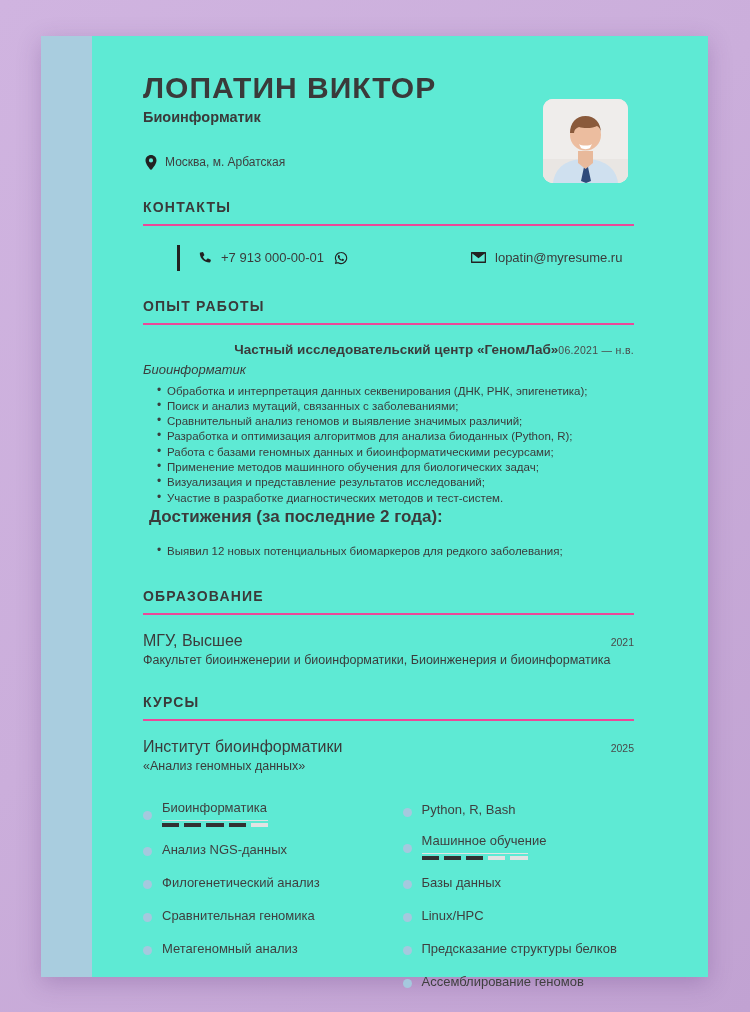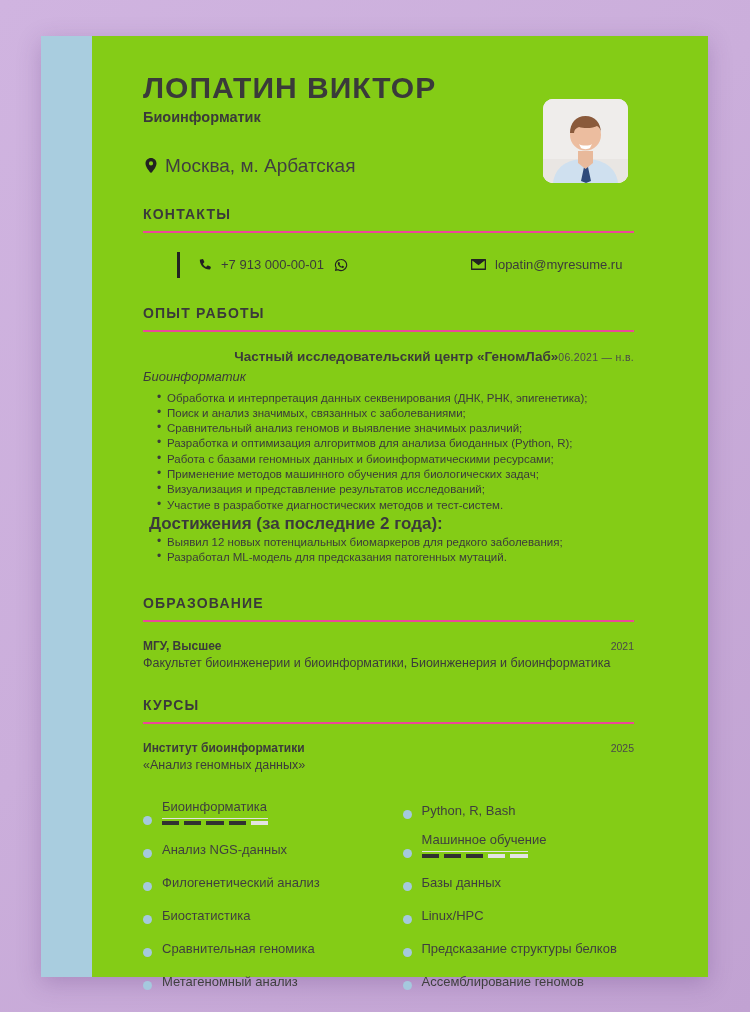--- a/index.html
+++ b/index.html
@@ -7,39 +7,39 @@
   body {
     font-family: "Liberation Sans", "DejaVu Sans", sans-serif;
     background: linear-gradient(135deg, #d0b4e0 0%, #cbaedb 45%, #c1a2d2 100%);
     position: relative;
     overflow: hidden;
     color:#3b3b3b;
   }
   .page {
     position:absolute; left:41px; top:36px;
     width:667px; height:941px;
-    background:#84cc16;
+    background:#5eead4;
     box-shadow: 0 6px 22px rgba(80,40,110,0.25);
   }
   .stripe {
     position:absolute; left:0; top:0; bottom:0;
     width:51px; background:#a9cddf;
   }
   .content {
     position:absolute; left:102px; top:0; right:74px; bottom:0;
     padding-top:36px;
   }
 
   
   .person-name {
     font-size:30px; font-weight:bold; letter-spacing:1px;
     color:#3a3a3a; line-height:1.05;
   }
   .person-title { font-size:14.5px; font-weight:bold; margin-top:5px; color:#3a3a3a; }
-  .location-row { display:flex; align-items:center; gap:7px; margin-top:30px; font-size:19px; color:#3f3f3f; }
+  .location-row { display:flex; align-items:center; gap:7px; margin-top:30px; font-size:12px; color:#3f3f3f; }
   .photo {
     position:absolute; top:27px; right:6px;
     width:85px; height:84px; border-radius:10px; overflow:hidden;
     background:#efedeb; box-shadow:0 0 0 1px #e4e2e0 inset;
   }
 
   
   .section-title {
     font-size:14px; font-weight:bold; letter-spacing:1.2px;
     color:#3a3a3a;
@@ -67,27 +67,27 @@
   .company { font-size:13.5px; font-weight:bold; }
   .daterange { font-size:10.5px; color:#4a4a4a; letter-spacing:0.3px; white-space:nowrap; }
   .position { font-style:italic; font-size:13px; margin-top:5px; }
   ul.duties { margin-top:8px; margin-left:14px; list-style:none; }
   ul.duties li { font-size:11.5px; line-height:1.16; margin-bottom:2px; position:relative; padding-left:10px; }
   ul.duties li::before { content:"•"; position:absolute; left:0; top:-1px; font-size:12px; }
   .achievements-label { font-size:17px; font-weight:bold; margin-left:6px; margin-top:2px; }
 
   
   .entry-head { display:flex; justify-content:space-between; align-items:baseline; margin-top:17px; }
-  .entry-name { font-size:12px; font-weight:bold; }
+  .entry-name { font-size:16px; font-weight:normal; }
   .entry-sub { font-size:12.5px; margin-top:3px; }
   .year { font-size:10.5px; color:#4a4a4a; white-space:nowrap; }
 
   
   .skills-grid { display:grid; grid-template-columns:1fr 1fr; column-gap:28px; margin-top:16px; }
-  .skill-item { display:flex; align-items:flex-end; gap:10px; margin-bottom:13px; min-height:20px; }
+  .skill-item { display:flex; align-items:center; gap:10px; margin-bottom:13px; min-height:20px; }
   .skill-dot { width:9px; height:9px; border-radius:50%; background:#a5c9de; flex:none; margin-top:4px; }
   .skill-body { display:flex; flex-direction:column; }
   .skill-label { font-size:13px; color:#3f3f3f; line-height:1.25; }
   .skill-bar { display:flex; gap:5px; margin-top:3px; border-top:1px solid #e2e2e2; padding-top:2px; width:106px; }
   .seg { height:4px; flex:1; }
   .seg-filled { background:#313131; }
   .seg-empty { background:#e3e3e3; }
 
   .icon-dark { fill:#222; }
 </style>
@@ -154,32 +154,31 @@
 
     <div class="sec">
       <div class="section-title">ОПЫТ РАБОТЫ</div>
       <div class="exp-head">
         <span class="company">Частный исследовательский центр «ГеномЛаб»</span>
         <span class="daterange">06.2021 — н.в.</span>
       </div>
       <div class="position">Биоинформатик</div>
       <ul class="duties">
         <li>Обработка и интерпретация данных секвенирования (ДНК, РНК, эпигенетика);</li>
-        <li>Поиск и анализ значимых, связанных с заболеваниями;</li>
+        <li>Поиск и анализ мутаций, связанных с заболеваниями;</li>
         <li>Сравнительный анализ геномов и выявление значимых различий;</li>
         <li>Разработка и оптимизация алгоритмов для анализа биоданных (Python, R);</li>
         <li>Работа с базами геномных данных и биоинформатическими ресурсами;</li>
         <li>Применение методов машинного обучения для биологических задач;</li>
         <li>Визуализация и представление результатов исследований;</li>
         <li>Участие в разработке диагностических методов и тест-систем.</li>
       </ul>
       <div class="achievements-label">Достижения (за последние 2 года):</div>
-      <ul class="duties" style="margin-top:2px;">
+      <ul class="duties" style="margin-top:18px;">
         <li>Выявил 12 новых потенциальных биомаркеров для редкого заболевания;</li>
-        <li>Разработал ML-модель для предсказания патогенных мутаций.</li>
       </ul>
     </div>
 
     <div class="sec" style="margin-top:30px;">
       <div class="section-title">ОБРАЗОВАНИЕ</div>
       <div class="entry-head">
         <span class="entry-name">МГУ, Высшее</span>
         <span class="year">2021</span>
       </div>
       <div class="entry-sub">Факультет биоинженерии и биоинформатики, Биоинженерия и биоинформатика</div>
@@ -213,24 +212,20 @@
           <div class="skill-item">
               <span class="skill-dot"></span>
               <span class="skill-label">Анализ NGS-данных</span>
             </div>
           <div class="skill-item">
               <span class="skill-dot"></span>
               <span class="skill-label">Филогенетический анализ</span>
             </div>
           <div class="skill-item">
               <span class="skill-dot"></span>
-              <span class="skill-label">Биостатистика</span>
-            </div>
-          <div class="skill-item">
-              <span class="skill-dot"></span>
               <span class="skill-label">Сравнительная геномика</span>
             </div>
           <div class="skill-item">
               <span class="skill-dot"></span>
               <span class="skill-label">Метагеномный анализ</span>
             </div>
         </div>
         <div>
           <div class="skill-item">
               <span class="skill-dot"></span>

